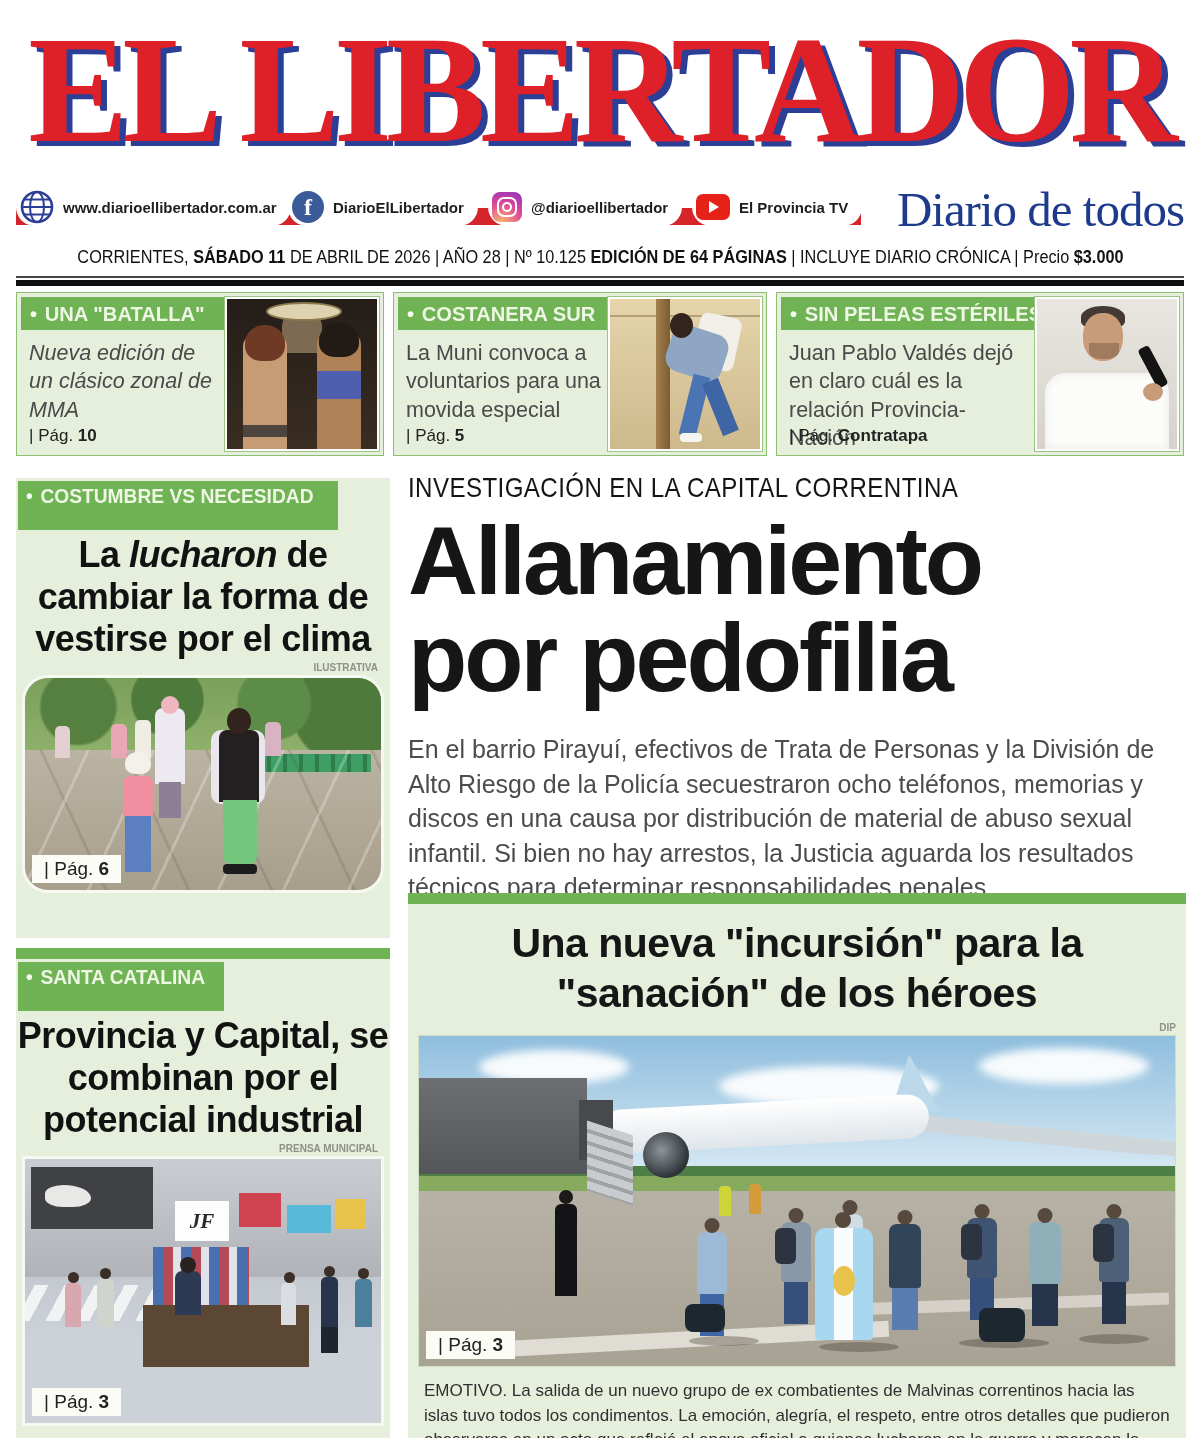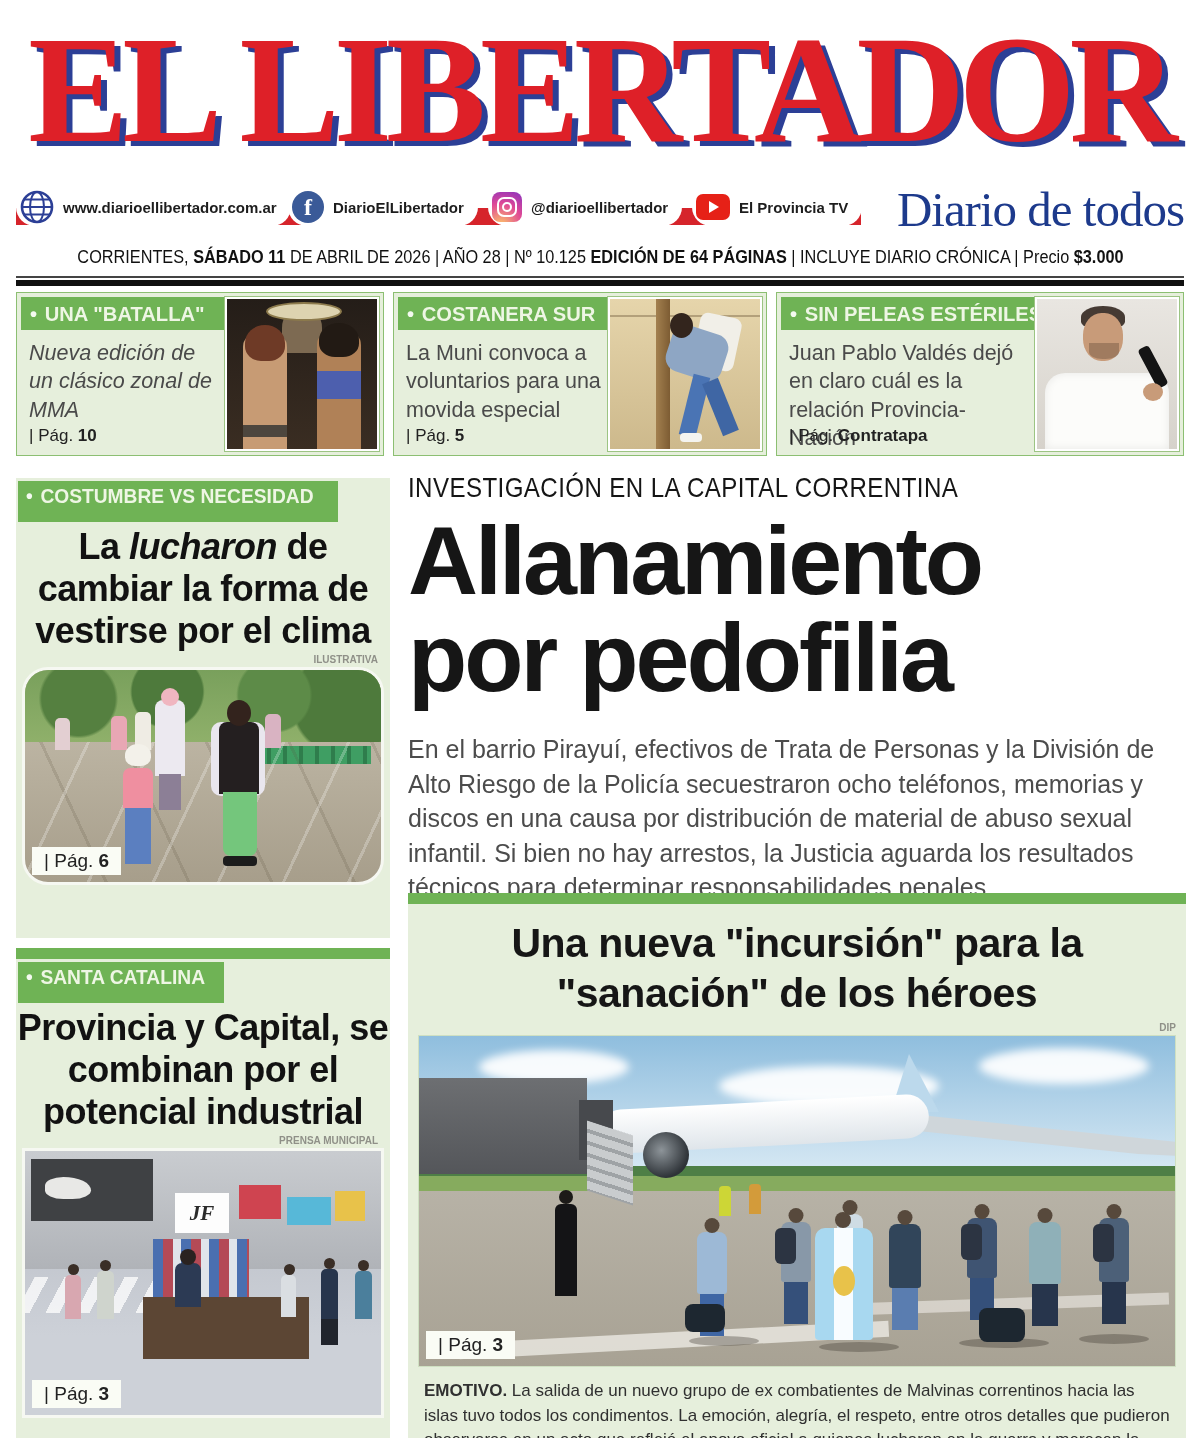--- a/index.html
+++ b/index.html
@@ -72,21 +72,21 @@
   .tb1 .tagbar{right:158px;} .tb1 .topphoto{right:4px;width:150px;} .tb1 .tbtext{right:170px;font-style:italic;}
   .tb2 .tagbar{right:158px;} .tb2 .topphoto{right:4px;width:150px;} .tb2 .tbtext{right:164px;}
   .tb3 .tagbar{right:148px;} .tb3 .topphoto{right:4px;width:140px;} .tb3 .tbtext{right:156px;}
 
   
   .leftcol{position:absolute;left:16px;top:478px;width:374px;}
   .lpanel{position:relative;background:#e6efdc;}
   .lp1{height:460px;}
   .lp2{margin-top:10px;height:490px;}
   .lp2-topbar{height:11px;}
-  .ltag{display:inline-block;margin:3px 0 0 2px;padding:4px 12px 14px 8px;font-size:20px;}
+  .ltag{display:inline-block;margin:3px 0 0 2px;padding:4px 12px 22px 8px;font-size:20px;}
   .lheadline{margin-top:4px;text-align:center;font-weight:700;font-size:36px;line-height:1.16;
     color:#121212;letter-spacing:-0.5px;}
   .lheadline .it{font-style:italic;}
   .lcredit{margin:3px 12px 2px 0;}
   .lphoto{position:relative;margin:2px auto 0;width:356px;border:3px solid #f6f8f2;overflow:hidden;}
   .ph-walk{height:212px;}
   .ph-market{height:264px;}
 
   
   .maincol{position:absolute;left:408px;top:472px;width:778px;}
@@ -98,21 +98,21 @@
   .mpage{text-align:right;margin-top:6px;font-size:19px;}
 
   .story2{position:absolute;left:408px;top:893px;width:778px;height:545px;background:#e6efdc;}
   .s2-topbar{height:11px;}
   .s2-head{margin-top:14px;text-align:center;font-weight:700;font-size:41px;line-height:1.22;
     color:#161616;letter-spacing:-0.5px;}
   .s2-credit{margin:4px 10px 0 0;}
   .airwrap{position:relative;margin:2px auto 0;width:756px;height:330px;overflow:hidden;
     border:1px solid #cfe0c2;}
   .s2-caption{margin:12px 16px 0 16px;font-size:17px;line-height:1.45;color:#303030;}
-  .s2-caption .lead{font-weight:700;margin-top:33px;}
+  .s2-caption .lead{font-weight:400;margin-top:33px;}
 
   
   
   .ph-mma{position:absolute;background:linear-gradient(#241d18,#3a2d22);}
   .mma-ref{position:absolute;left:50%;top:8px;transform:translateX(-50%);width:40px;height:46px;
     background:#7d6a52;border-radius:45% 45% 0 0;}
   .mma-belt{position:absolute;top:3px;left:26%;width:48%;height:15px;border-radius:50%;
     background:#ddd3b0;border:2px solid #8c7a4c;}
   .mma-f1{position:absolute;left:16px;top:34px;width:44px;height:126px;background:#c79b74;
     border-radius:14px 14px 0 0;}

